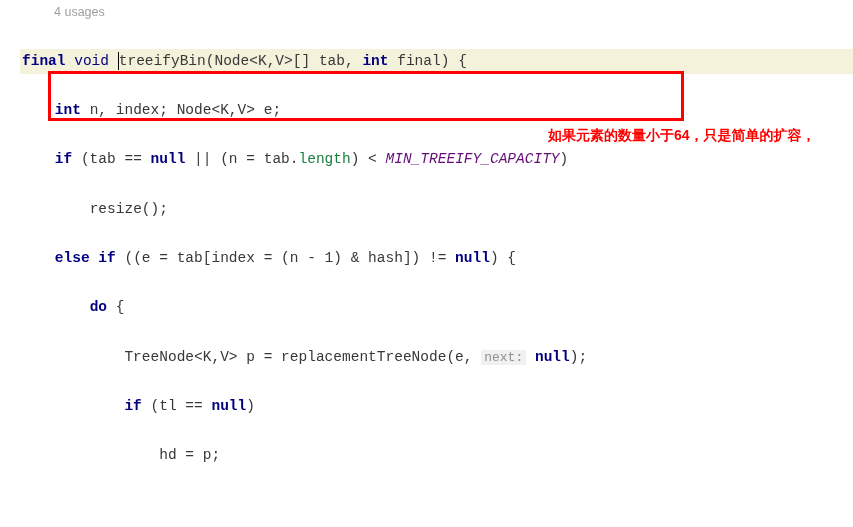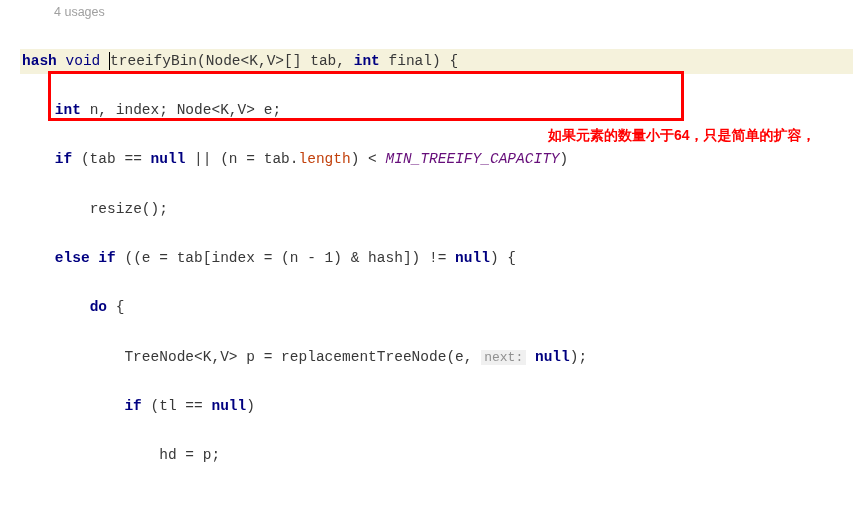--- a/index.html
+++ b/index.html
@@ -27,21 +27,21 @@
     }
     .line-sig {
       background: #f5f2dc;
       padding-left: 2px;
     }
     .kw { color: #000080; font-weight: bold; }
     .ret { color: #000080; }
     .method { color: #383838; }
     .type { color: #383838; }
     .tparam { color: #383838; }
-    .field { color: #c2410c; font-weight: normal; }
+    .field { color: #15803d; font-weight: normal; }
     .constf { color: #660e7a; font-style: italic; font-weight: normal; }
     .param-hint {
       color: #909090;
       background: #f0f0f0;
       border-radius: 0;
       padding: 0 3px;
       font-size: 13px;
     }
     .cursor {
       border-left: 1px solid #000;
@@ -62,21 +62,21 @@
       font-size: 14px;
       line-height: 1.45;
     }
   </style>
 </head>
 <body>
 
 <div class="usages">4 usages</div>
 
 <div class="code-container">
-<div class="line-sig"><span class="kw">hash</span> <span class="ret">void</span> <span class="cursor"></span><span class="method">treeifyBin</span>(<span class="type">Node</span><span class="tparam">&lt;K,V&gt;</span><span>[] tab,</span> <span class="kw">int</span> <span>final) {</span></div>
+<div class="line-sig"><span class="kw">final</span> <span class="ret">void</span> <span class="cursor"></span><span class="method">treeifyBin</span>(<span class="type">Node</span><span class="tparam">&lt;K,V&gt;</span><span>[] tab,</span> <span class="kw">int</span> <span>final) {</span></div>
 <div>    <span class="kw">int</span> <span>n, index;</span> <span class="type">Node</span><span class="tparam">&lt;K,V&gt;</span> <span>e;</span></div>
 <div>    <span class="kw">if</span> <span>(tab ==</span> <span class="kw">null</span> <span>|| (n = tab.</span><span class="field">length</span><span>) &lt;</span> <span class="constf">MIN_TREEIFY_CAPACITY</span><span>)</span></div>
 <div>        <span>resize();</span></div>
 <div>    <span class="kw">else if</span> <span>((e = tab[index = (n - 1) &amp; hash]) !=</span> <span class="kw">null</span><span>) {</span></div>
 <div>        <span class="kw">do</span> <span>{</span></div>
 <div>            <span class="type">TreeNode</span><span class="tparam">&lt;K,V&gt;</span> <span>p = replacementTreeNode(e,</span> <span class="param-hint">next:</span> <span class="kw">null</span><span>);</span></div>
 <div>            <span class="kw">if</span> <span>(tl ==</span> <span class="kw">null</span><span>)</span></div>
 <div>                <span>hd = p;</span></div>
 
 

